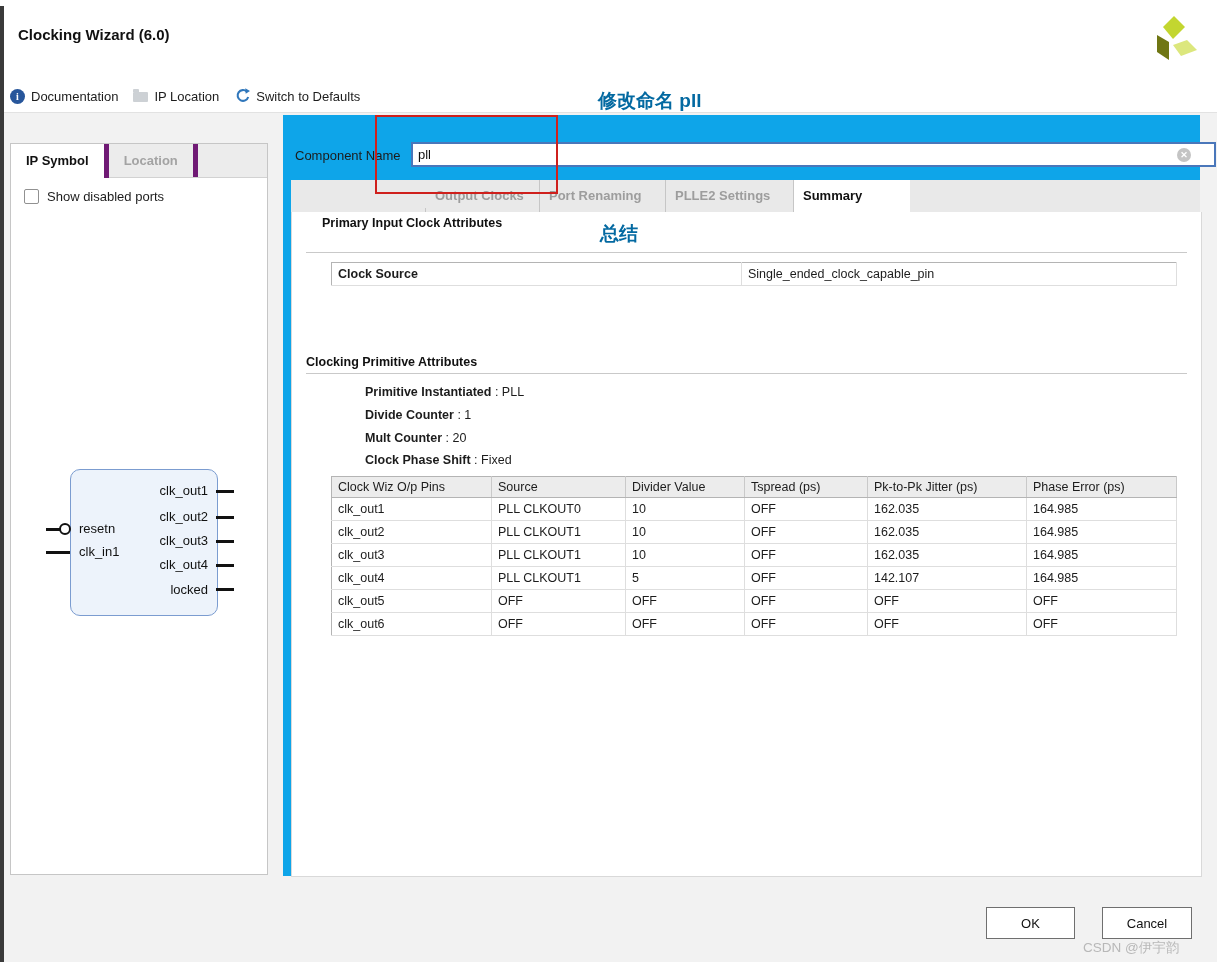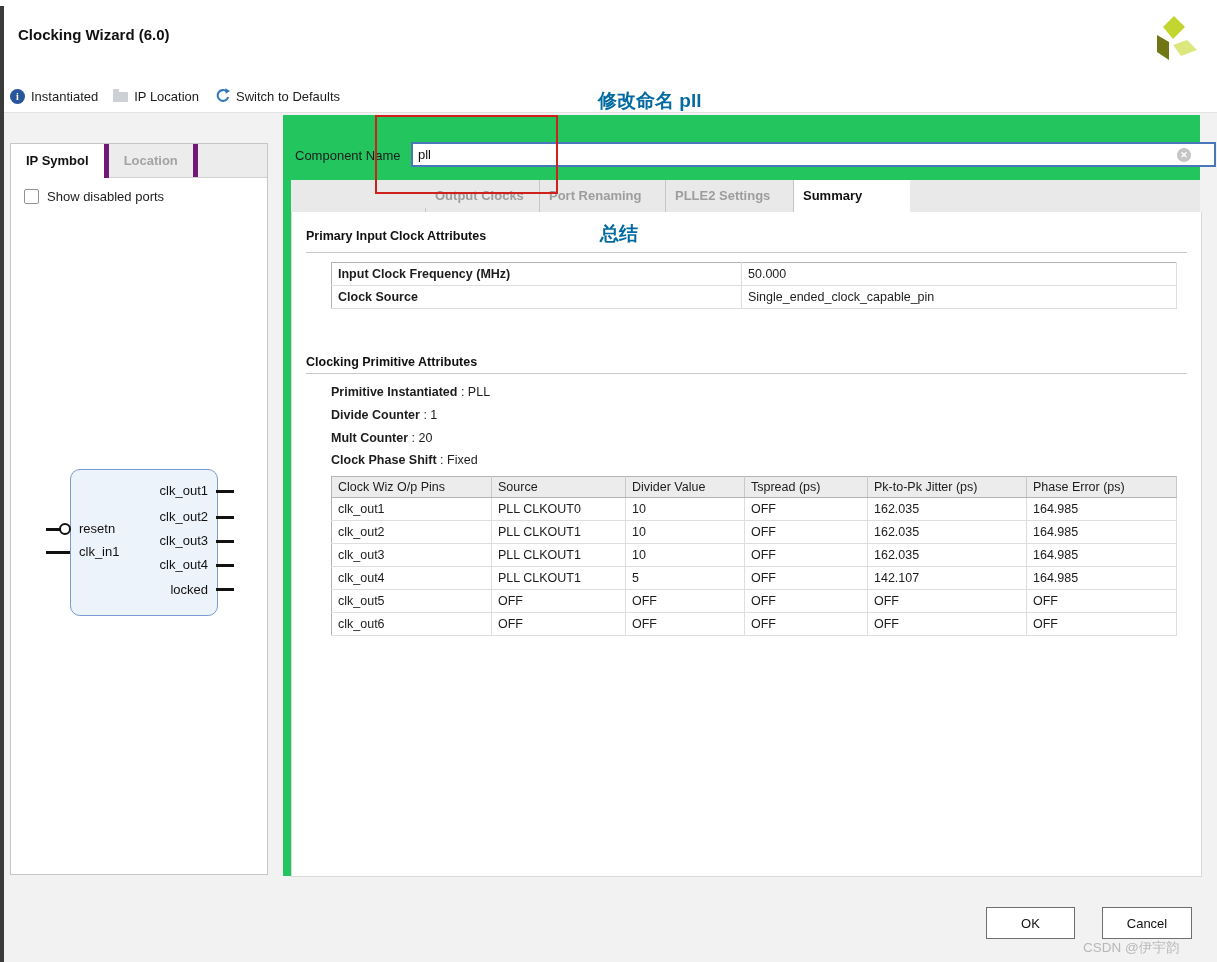--- a/index.html
+++ b/index.html
@@ -38,21 +38,21 @@
 
   
   #ip-box{position:absolute;left:59px;top:325px;width:146px;height:145px;background:#edf3fb;
           border:1px solid #7b9cd0;border-radius:10px;}
   .stub{position:absolute;height:3px;background:#111;}
   .bubble{position:absolute;width:8px;height:8px;border:2px solid #111;border-radius:50%;background:#fff;}
   .port-label{position:absolute;font-size:13px;color:#111;white-space:nowrap;}
   .port-label.out{text-align:right;}
 
   
-  #right-panel{left:283px;top:115px;width:917px;height:761px;background:#22c55e;}
+  #right-panel{left:283px;top:115px;width:917px;height:761px;background:#0ea5e9;}
   #comp-label{position:absolute;left:12px;top:33px;font-size:13px;}
   #comp-input{position:absolute;left:128px;top:27px;width:776px;height:21px;border:2px solid #4a77ba;
               font-family:"Liberation Sans",sans-serif;font-size:13px;padding:0 20px 0 5px;color:#111;outline:none;}
   #comp-clear{position:absolute;left:894px;top:33px;width:14px;height:14px;border-radius:50%;
               background:#c4c4c4;color:#fff;font-size:9px;font-weight:bold;
               display:flex;align-items:center;justify-content:center;}
 
   #main-tabbar{position:absolute;left:8px;top:65px;width:909px;height:32px;background:#e9e9e9;
                border-bottom:1px solid #d4d4d4;display:flex;}
   .main-tab{line-height:32px;padding-left:9px;font-size:13px;font-weight:bold;color:#9d9d9d;
@@ -68,21 +68,21 @@
   #attr-table{position:absolute;left:39px;top:50px;width:845px;border:1px solid #b4b4b4;}
   #attr-table td{height:22px;padding:0 0 0 6px;border-bottom:1px solid #dedede;border-right:1px solid #dedede;
                  overflow:hidden;white-space:nowrap;}
   #attr-table td.lbl{font-weight:bold;}
   #out-table{position:absolute;left:39px;top:264px;width:845px;border:1px solid #b4b4b4;}
   #out-table th{height:20px;background:#ececec;font-weight:normal;text-align:left;padding:0 0 0 6px;
                 border-right:1px solid #c9c9c9;border-bottom:1px solid #b4b4b4;white-space:nowrap;overflow:hidden;}
   #out-table td{height:22px;padding:0 0 0 6px;border-right:1px solid #dedede;border-bottom:1px solid #dedede;
                 white-space:nowrap;overflow:hidden;}
   .attr-line{position:absolute;left:39px;font-size:12.5px;}
-  .attr-line b{font-weight:bold;}
+  .attr-line b{font-weight:bold;margin-left:34px;}
 
   
   .red-note{position:absolute;font-size:19px;font-weight:bold;color:#0369a1;z-index:50;white-space:nowrap;}
   #red-rect{position:absolute;left:375px;top:115px;width:179px;height:75px;border:2px solid #cf201c;z-index:50;}
 
   
   .dlg-btn{position:absolute;top:907px;height:30px;background:#fff;border:1px solid #6f6f6f;
            font-size:13px;color:#111;display:flex;align-items:center;justify-content:center;}
   #ok-btn{left:986px;width:87px;}
   #cancel-btn{left:1102px;width:88px;}
@@ -97,21 +97,21 @@
   <div class="abs" id="dlg-title">Clocking Wizard (6.0)</div>
   <svg class="abs" id="logo" viewBox="0 0 52 52">
     <polygon points="28,4 39,15 27,27 17,15" fill="#c3d630"></polygon>
     <polygon points="11,23 23,30 23,48 11,40" fill="#6f7613"></polygon>
     <polygon points="27,33 41,28 51,38 35,44" fill="#dce77d"></polygon>
   </svg>
 
   <div class="abs" id="toolbar">
     <div class="tb-item">
       <span class="info-icon">i</span>
-      <span>Instantiated</span>
+      <span>Documentation</span>
     </div>
     <div class="tb-item">
       <span class="folder-icon"></span>
       <span>IP Location</span>
     </div>
     <div class="tb-item">
       <svg width="16" height="16" viewBox="0 0 16 16">
         <path d="M12.8,3.6 A5.4,5.4 0 1 0 14.2,9" fill="none" stroke="#3077bb" stroke-width="2.1"></path>
         <polygon points="11.3,0.3 16,3.1 11.7,5.7" fill="#3077bb"></polygon>
       </svg>
@@ -161,33 +161,29 @@
 
     <div id="main-tabbar">
       <div class="main-tab" style="width:135px;margin-top:28px;">Clocking Options</div>
       <div class="main-tab" style="width:114px;">Output Clocks</div>
       <div class="main-tab" style="width:126px;">Port Renaming</div>
       <div class="main-tab" style="width:128px;">PLLE2 Settings</div>
       <div class="main-tab active" style="width:116px;">Summary</div>
     </div>
 
     <div id="content">
-      <div class="section-title" style="top:17px;">Primary Input Clock Attributes</div>
+      <div class="section-title" style="top:4px;margin-left:16px;">Primary Input Clock Attributes</div>
       <div class="section-rule" style="top:40px;"></div>
 
       <table id="attr-table">
         <colgroup>
             <col style="width:410px">
             <col style="width:435px">
           </colgroup>
         <tbody>
-            <tr>
-          <td class="lbl">Input Clock Frequency (MHz)</td>
-          <td>50.000</td>
-        </tr>
         <tr>
           <td class="lbl">Clock Source</td>
           <td>Single_ended_clock_capable_pin</td>
         </tr>
       </tbody>
         </table>
 
       <div class="section-title" style="top:143px;">Clocking Primitive Attributes</div>
       <div class="section-rule" style="top:161px;"></div>
 

